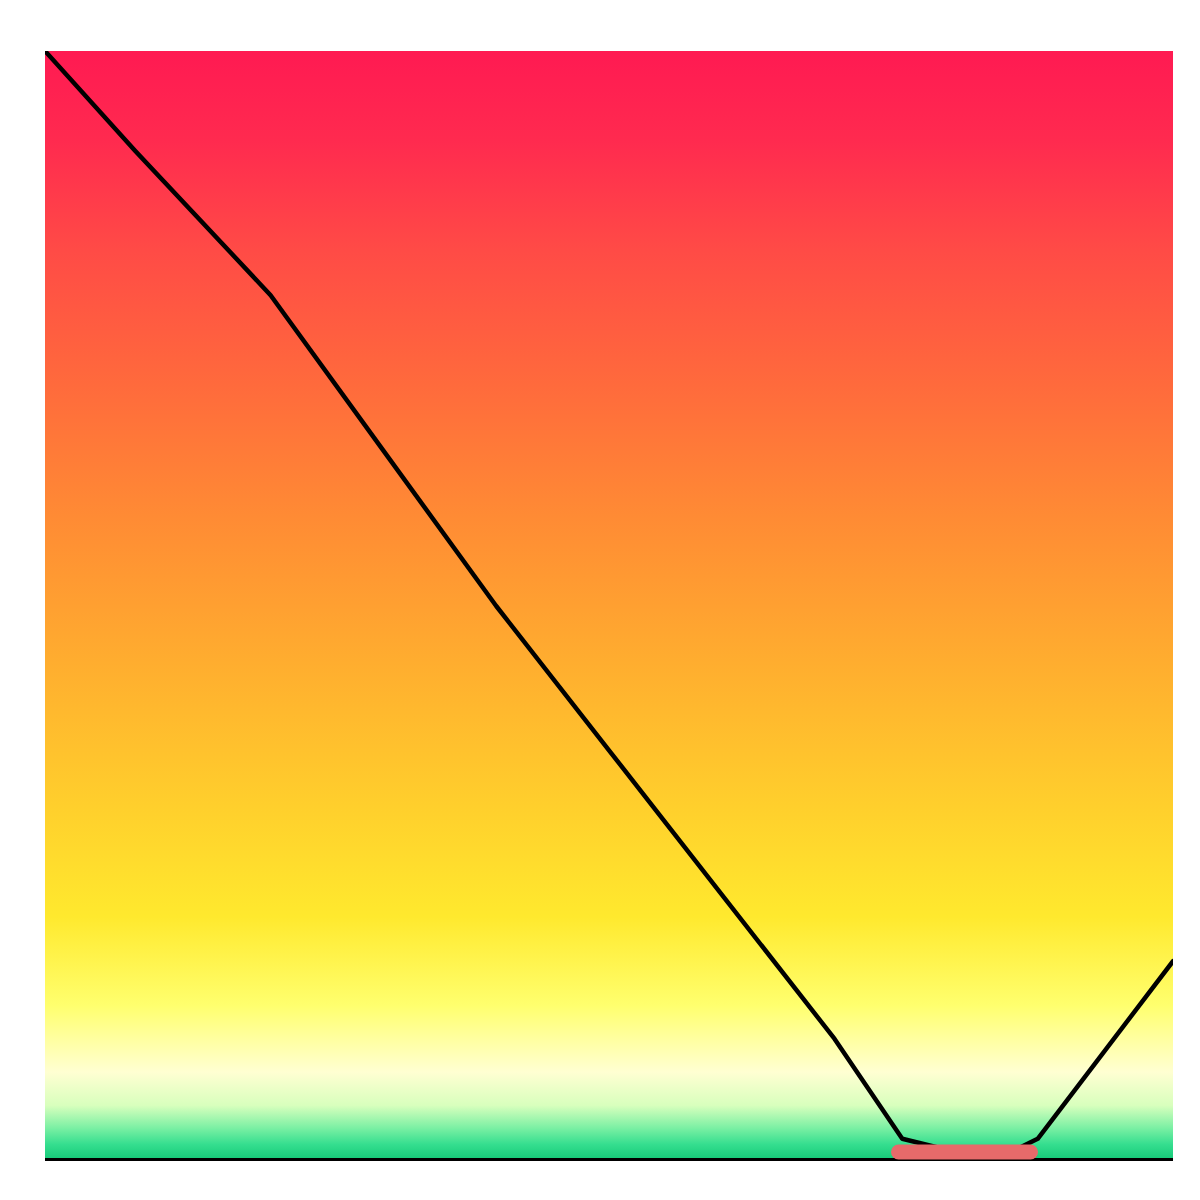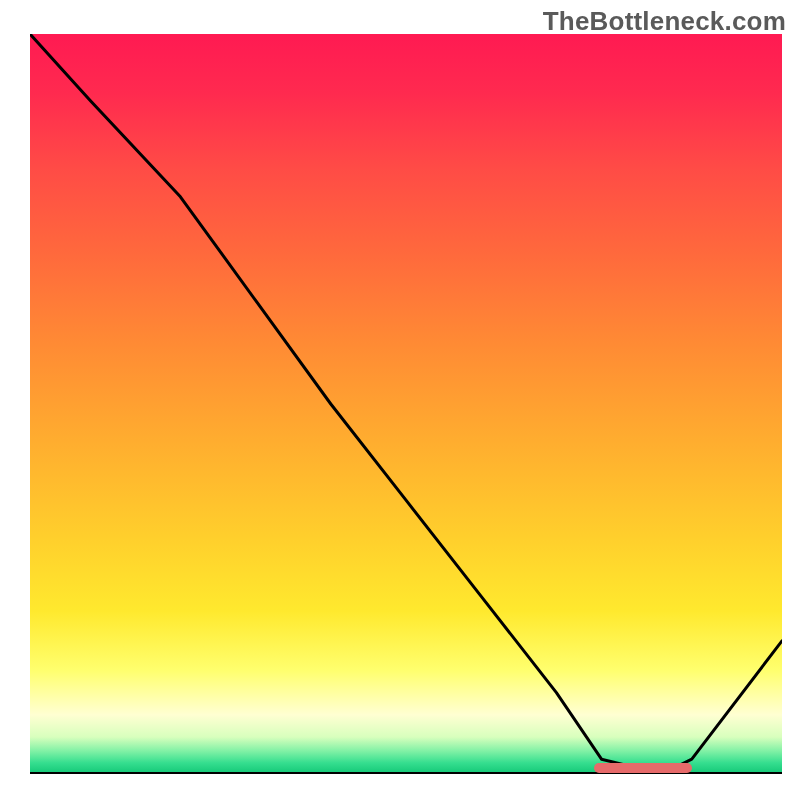--- a/index.html
+++ b/index.html
@@ -80,21 +80,20 @@
     font-size: 7px;
     text-align: center;
     line-height: 10px;
     color: rgba(0,0,0,0);
   }
 </style>
 </head>
 <body>
 
 <div class="frame">
-  <div class="watermark">TheBottleneck.com</div>
 
   <div class="plot">
     <svg class="curve" viewBox="0 0 752 740" preserveAspectRatio="none">
       <path id="curve-path" d="M0.0 0.0 L60.2 66.6 L150.4 162.8 L225.6 266.4 L300.8 370.0 L376.0 466.2 L451.2 562.4 L526.4 658.6 L571.5 725.2 L631.7 740.0 L661.8 725.2 L752.0 606.8" fill="none" stroke="#000" stroke-width="3" stroke-linejoin="round" stroke-linecap="round"></path>
     </svg>
     <div class="marker" id="optimal-marker" style="left: 564px; width: 97.76px;"></div>
   </div>
 </div>
 
 </body></html>

